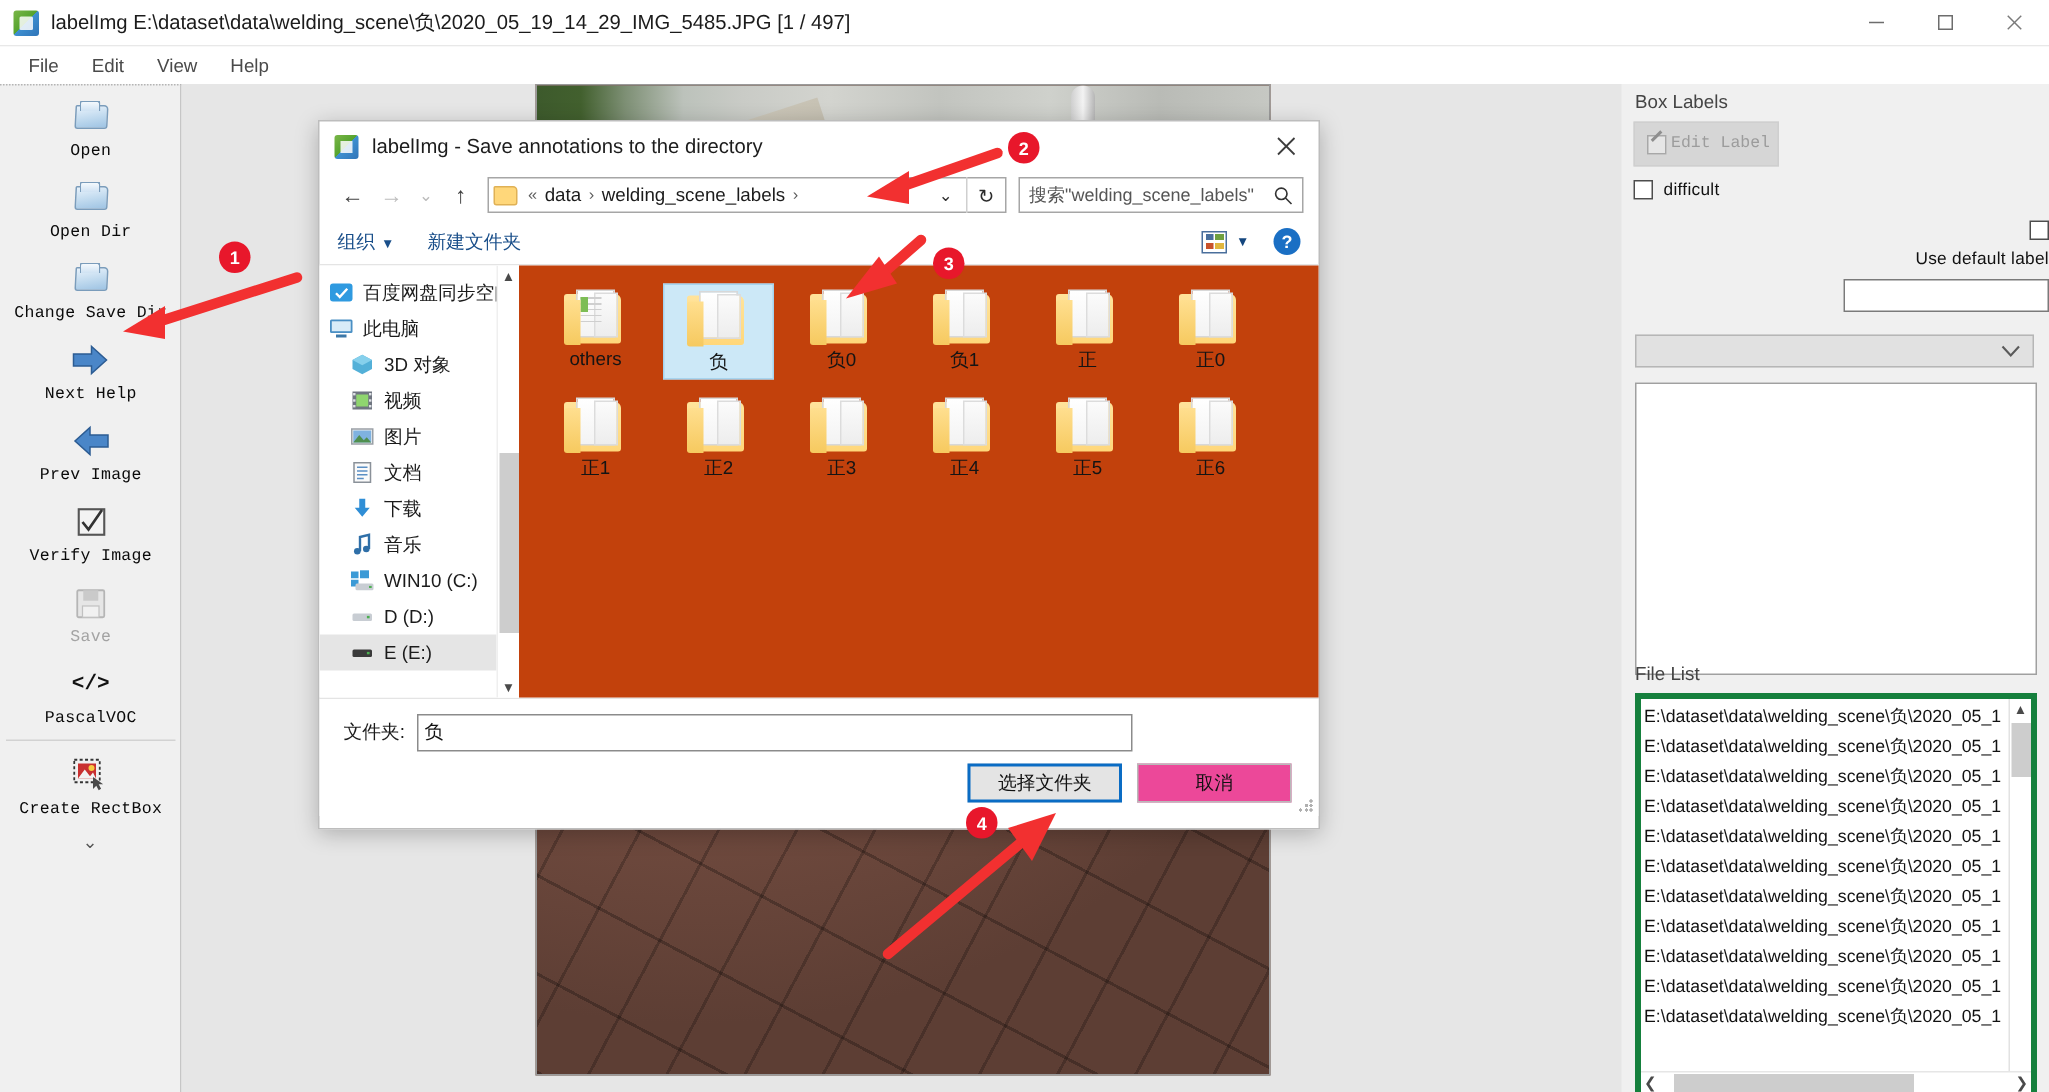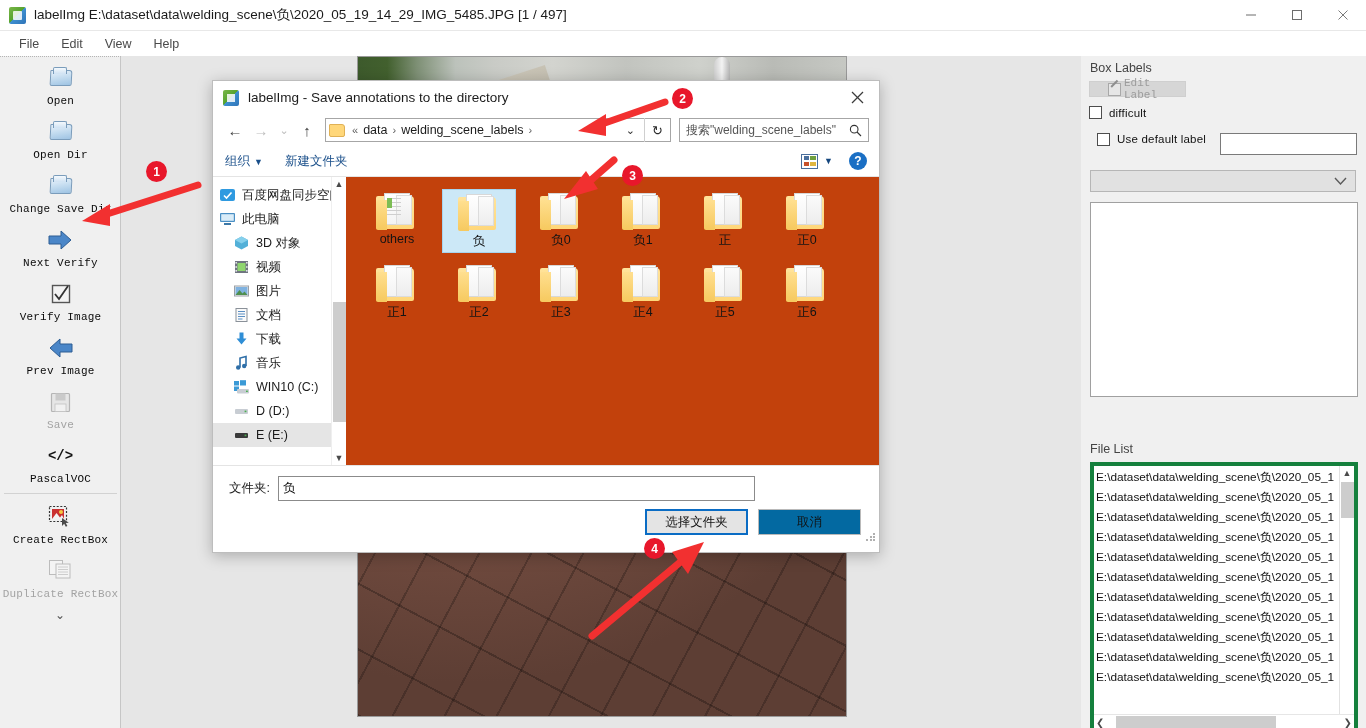--- a/index.html
+++ b/index.html
@@ -157,40 +157,40 @@
   .right-dock {
     position: absolute; top: 56px; left: 1082px; width: 284px; height: 672px;
     background: #f0f0f0;
   }
   .dock-title {
     font-size: 12.5px; color: #444; padding: 5px 6px 4px 8px;
     font-family: "Liberation Sans", sans-serif;
   }
   .box-labels-panel { position:absolute; top:0; left:0; width:284px; }
   .edit-label-btn {
-    margin: 2px 0 0 7px; width: 97px; height: 16px;
+    margin: 2px 0 0 7px; width: 97px; height: 30px;
     background: #d6d6d6; border: 1px solid #cfcfcf;
-    display: flex; align-items: center; gap: 3px; padding-left: 18px;
+    display: flex; align-items: center; gap: 3px; padding-left: 8px;
     color: #9c9c9c; font-size: 11px; font-family:"Liberation Mono", monospace;
   }
   .pencil-box {
     width: 13px; height: 13px; border: 1px solid #a8a8a8; background: #e6e6e6;
     position: relative; flex: none;
   }
   .pencil-box::after{
     content:""; position:absolute; left:2px; top:2px; width:9px; height:1.5px;
     background:#8e8e8e; transform: rotate(-45deg); transform-origin: left center;
   }
   .cb-row { display: flex; align-items: center; gap: 7px; }
   .cb {
     width: 13px; height: 13px; border: 1px solid #4d4d4d; background: #fff; flex: none;
   }
   .cb-label { font-size: 11.5px; color: #111; font-family:Liberation Sans, sans-serif; letter-spacing:.2px; }
   .difficult-row { margin: 9px 0 0 7px; }
-  .usedef-row { margin: 14px 0 0 15px; display:flex; align-items:flex-start; gap:7px; }
+  .usedef-row { margin: 14px 0 0 15px; display:flex; align-items:flex-end; gap:7px;flex-direction:column; }
   .usedef-input {
     width: 137px; height: 22px; border: 1px solid #7a7a7a; background: #fff;
     margin-left: 7px;
   }
   .label-combo {
     margin: 15px 0 0 8px; width: 266px; height: 22px;
     background: #e1e1e1; border: 1px solid #b6b6b6;
     display: flex; align-items: center; justify-content: flex-end; padding-right: 8px;
   }
   .label-list {
@@ -363,21 +363,21 @@
   }
   .foldername-row { display:flex; align-items:center; padding: 10px 18px 0 0; justify-content:flex-start;margin-left:16px; }
   .fn-label { font-size: 12.5px; color: #1b1b1b; margin-right: 8px; }
   .fn-input {
     width: 477px; height: 25px; border: 1px solid #8b8b8b; background:#fff;
     font-size: 12.5px; color: #111; display: flex; align-items: center; padding-left: 4px;
   }
   .dbtn {
     height: 26px; min-width: 103px; padding: 0 12px;
     display: flex; align-items: center; justify-content: center;
-    font-size: 12.5px; color: #111; background: #0369a1; border: 1px solid #b9b9b9;
+    font-size: 12.5px; color: #111; background: #ec4899; border: 1px solid #b9b9b9;
   }
   .dbtn.primary { background: #e4e4e4; border: 2px solid #0a6cc4; }
   .dlg-grip {
     position:absolute; right: 3px; bottom: 2px; width: 10px; height: 10px;
     background:
       radial-gradient(circle at 1px 8px, #b0b0b0 1px, transparent 1.2px),
       radial-gradient(circle at 5px 8px, #b0b0b0 1px, transparent 1.2px),
       radial-gradient(circle at 8px 8px, #b0b0b0 1px, transparent 1.2px),
       radial-gradient(circle at 5px 5px, #b0b0b0 1px, transparent 1.2px),
       radial-gradient(circle at 8px 5px, #b0b0b0 1px, transparent 1.2px),
@@ -444,40 +444,40 @@
       <div class="ico ico-folder"></div>
       <div class="tool-label">Change Save Dir</div>
     </div>
 
     <div class="tool">
       <div class="ico ico-arrow-r">
         <svg width="25" height="22" viewBox="0 0 25 22">
           <path d="M1 7 h12 V2 l10 9 -10 9 V15 H1 Z" fill="#4a86c8" stroke="#2c5c93" stroke-width="1"></path>
         </svg>
       </div>
-      <div class="tool-label">Next Verify</div>
+      <div class="tool-label">Next Help</div>
+    </div>
+
+    <div class="tool">
+      <div class="ico ico-arrow-l">
+        <svg width="25" height="22" viewBox="0 0 25 22">
+          <path d="M24 7 h-12 V2 L2 11 l10 9 V15 h12 Z" fill="#4a86c8" stroke="#2c5c93" stroke-width="1"></path>
+        </svg>
+      </div>
+      <div class="tool-label">Prev Image</div>
     </div>
 
     <div class="tool">
       <div class="ico ico-check">
         <svg width="22" height="22" viewBox="0 0 22 22">
           <rect x="2.5" y="2.5" width="17" height="17" fill="#f3f3f3" stroke="#555" stroke-width="1.4"></rect>
           <path d="M5 11 L9 16 L18 3" fill="none" stroke="#333" stroke-width="1.8"></path>
         </svg>
       </div>
       <div class="tool-label">Verify Image</div>
-    </div>
-
-    <div class="tool">
-      <div class="ico ico-arrow-l">
-        <svg width="25" height="22" viewBox="0 0 25 22">
-          <path d="M24 7 h-12 V2 L2 11 l10 9 V15 h12 Z" fill="#4a86c8" stroke="#2c5c93" stroke-width="1"></path>
-        </svg>
-      </div>
-      <div class="tool-label">Prev Image</div>
     </div>
 
     <div class="tool disabled">
       <div class="ico ico-save">
         <svg width="21" height="21" viewBox="0 0 21 21">
           <rect x="1.5" y="1.5" width="18" height="18" rx="1" fill="#dadada" stroke="#6f6f6f" stroke-width="1.2"></rect>
           <rect x="5.5" y="1.5" width="10" height="7" fill="#9d9d9d"></rect>
           <rect x="5" y="12" width="11" height="7.5" fill="#f3f3f3" stroke="#8a8a8a" stroke-width=".8"></rect>
         </svg>
       </div>
@@ -497,35 +497,20 @@
           <rect x="1.5" y="1.5" width="17" height="15" fill="none" stroke="#333" stroke-width="1.2" stroke-dasharray="2,1.6"></rect>
           <rect x="4" y="4" width="12" height="10" fill="#c93030"></rect>
           <path d="M4 14 l4.5 -6 l3.5 4.5 l2 -2.5 l2 4 Z" fill="#f2f2f2"></path>
           <circle cx="13" cy="7" r="2" fill="#f6c941"></circle>
           <path d="M14 13 l0 8 l2.2 -2.2 l1.6 3 l1.6 -.9 l-1.6 -3 l3 -.1 Z" fill="#4a4a4a"></path>
         </svg>
       </div>
       <div class="tool-label">Create RectBox</div>
     </div>
 
-    <div class="tool disabled">
-      <div class="ico">
-        <svg width="25" height="22" viewBox="0 0 25 22">
-          <rect x="1.5" y="1.5" width="13" height="14" fill="#fafafa" stroke="#7e7e7e" stroke-width="1"></rect>
-          <rect x="8" y="5" width="14" height="14" fill="#fafafa" stroke="#7e7e7e" stroke-width="1"></rect>
-          <g stroke="#9a9a9a" stroke-width=".9">
-            <line x1="10" y1="8" x2="20" y2="8"></line>
-              <line x1="10" y1="10.5" x2="20" y2="10.5"></line>
-            <line x1="10" y1="13" x2="20" y2="13"></line>
-              <line x1="10" y1="15.5" x2="20" y2="15.5"></line>
-          </g>
-        </svg>
-      </div>
-      <div class="tool-label">Duplicate RectBox</div>
-    </div>
 
     <div class="tool-more">⌄</div>
   </div>
 
   <div class="canvas-area">
     <div class="photo">
       <div class="photo-top"></div>
       <div class="photo-body"></div>
       <div class="photo-sprout"></div>
       <div class="photo-pipe"></div>

